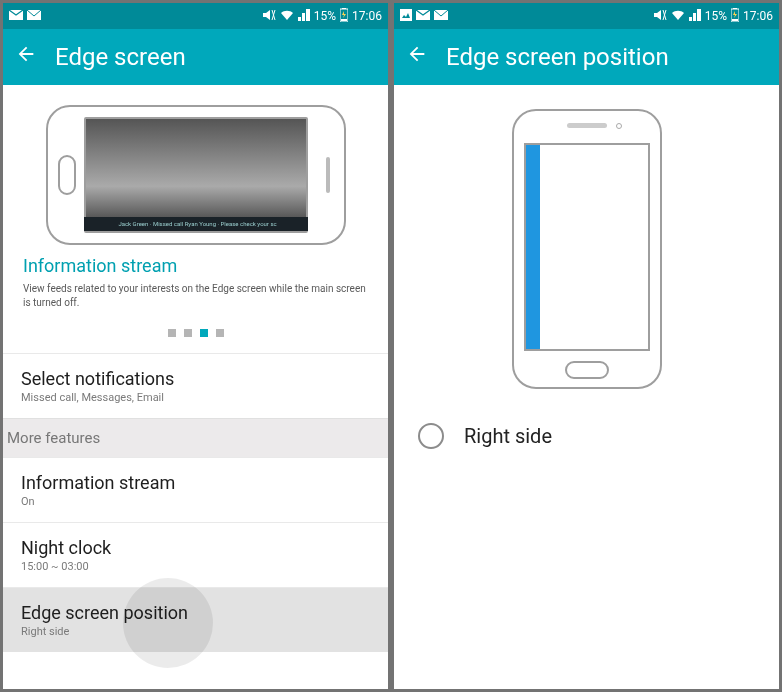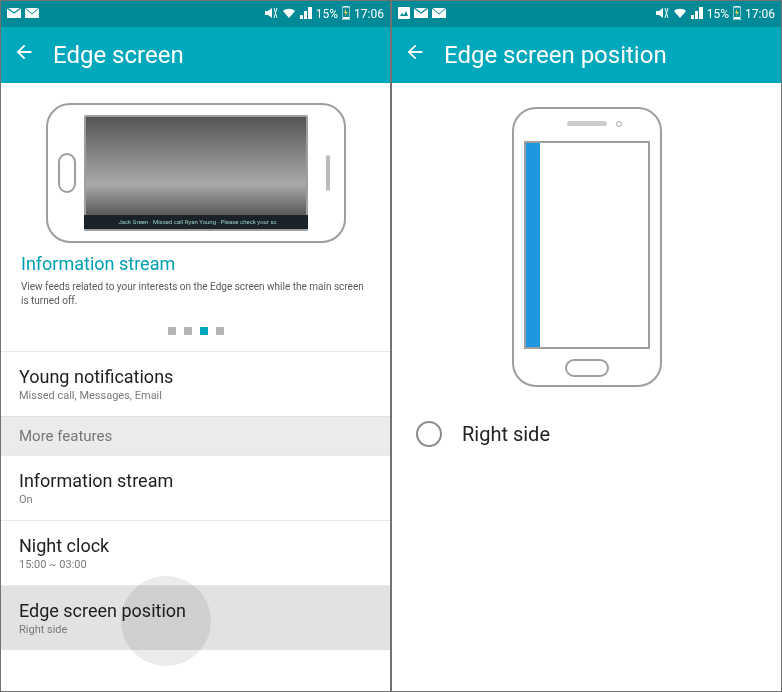--- a/index.html
+++ b/index.html
@@ -6,21 +6,21 @@
   body {
     font-family: -apple-system, "Segoe UI", Roboto, sans-serif;
     background: #fff;
     width: 782px;
     height: 692px;
     display: flex;
   }
   .screen {
     width: 50%;
     height: 100%;
-    border: 1px solid #737373;
+    border: 3px solid #737373;
     display: flex;
     flex-direction: column;
     overflow: hidden;
     background: #fff;
   }
   .statusbar {
     height: 26px;
     background: #008a98;
     color: #fff;
     display: flex;
@@ -45,21 +45,21 @@
   .content { flex: 1; overflow: hidden; }
   .preview-area { padding: 20px 20px 10px; text-align: center; }
   .info-title { color: #00a0b0; font-size: 18px; text-align: left; padding: 0 20px 6px; }
   .info-desc { color: #5a5a5a; font-size: 10px; line-height: 1.35; text-align: left; padding: 0 20px 14px; }
   .dots { display: flex; justify-content: center; gap: 8px; padding: 6px 0 16px; }
   .dot { width: 8px; height: 8px; background: #b5b5b5; }
   .dot.active { background: #00a8bb; }
   .list-item { padding: 14px 18px; border-top: 1px solid #e9e9e9; cursor: pointer; }
   .list-item .title { font-size: 18px; color: #1e1e1e; }
   .list-item .subtitle { font-size: 11px; color: #7a7a7a; margin-top: 2px; }
-  .subheader { padding: 10px 18px; background: #eceaeb; color: #777; font-size: 15px; border-top: 1px solid #e0e0e0; }
+  .subheader { padding: 10px 4px; background: #eceaeb; color: #777; font-size: 15px; border-top: 1px solid #e0e0e0; }
   .pressed { background: #e2e2e2; position: relative; }
   .ripple {
     position: absolute; width: 90px; height: 90px; border-radius: 50%;
     background: rgba(0,0,0,0.08); top: -10px; left: 120px;
   }
   
   .radio-row { display: flex; align-items: center; padding: 18px 24px; gap: 20px; cursor: pointer; }
   .radio-row .label { font-size: 20px; color: #232323; }
   .radio-outer { width: 26px; height: 26px; border: 2px solid #8c8c8c; border-radius: 50%; display:flex; align-items:center; justify-content:center; }
   .radio-outer.selected { border-color: #22b24c; }
@@ -148,21 +148,21 @@
     <div class="info-title">Information stream</div>
     <div class="info-desc">View feeds related to your interests on the Edge screen while the main screen is turned off.</div>
     <div class="dots">
       <div class="dot"></div>
       <div class="dot"></div>
       <div class="dot active"></div>
       <div class="dot"></div>
     </div>
 
     <div class="list-item">
-      <div class="title">Young notifications</div>
+      <div class="title">Select notifications</div>
       <div class="subtitle">Missed call, Messages, Email</div>
     </div>
 
     <div class="subheader">More features</div>
 
     <div class="list-item">
       <div class="title">Information stream</div>
       <div class="subtitle">On</div>
     </div>
 

